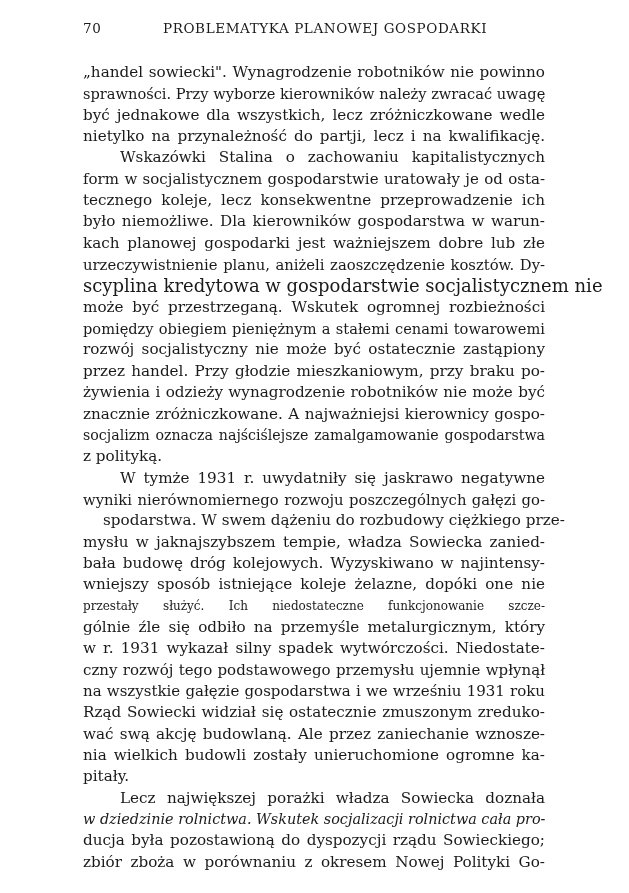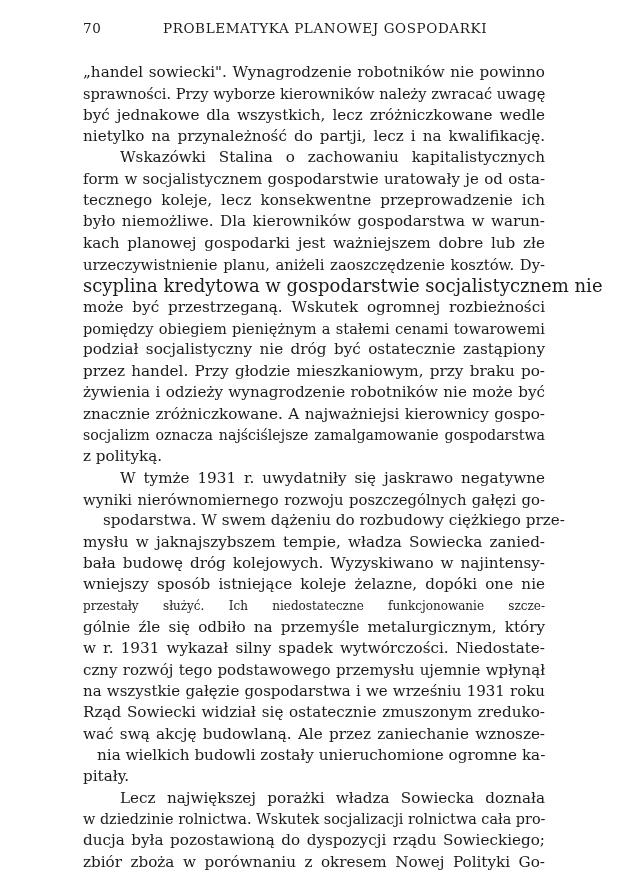--- a/index.html
+++ b/index.html
@@ -39,38 +39,38 @@
     <div class="line" style="font-size: 15.2px;">nietylko na przynależność do partji, lecz i na kwalifikację.</div>
     <div class="line indent" style="font-size: 15.2px;">Wskazówki Stalina o zachowaniu kapitalistycznych</div>
     <div class="line" style="font-size: 15px;">form w socjalistycznem gospodarstwie uratowały je od osta-</div>
     <div class="line" style="font-size: 15.2px;">tecznego koleje, lecz konsekwentne przeprowadzenie ich</div>
     <div class="line" style="font-size: 15.2px;">było niemożliwe. Dla kierowników gospodarstwa w warun-</div>
     <div class="line" style="font-size: 15.2px;">kach planowej gospodarki jest ważniejszem dobre lub złe</div>
     <div class="line" style="font-size: 14.8px;">urzeczywistnienie planu, aniżeli zaoszczędzenie kosztów. Dy-</div>
     <div class="line" style="font-size: 18px;">scyplina kredytowa w gospodarstwie socjalistycznem nie</div>
     <div class="line" style="font-size: 15.2px;">może być przestrzeganą. Wskutek ogromnej rozbieżności</div>
     <div class="line" style="font-size: 14.6px;">pomiędzy obiegiem pieniężnym a stałemi cenami towarowemi</div>
-    <div class="line" style="font-size: 15.2px;">podział socjalistyczny nie dróg być ostatecznie zastąpiony</div>
+    <div class="line" style="font-size: 15.2px;">rozwój socjalistyczny nie może być ostatecznie zastąpiony</div>
     <div class="line" style="font-size: 15.2px;">przez handel. Przy głodzie mieszkaniowym, przy braku po-</div>
     <div class="line" style="font-size: 15.2px;">żywienia i odzieży wynagrodzenie robotników nie może być</div>
     <div class="line" style="font-size: 15.2px;">znacznie zróżniczkowane. A najważniejsi kierownicy gospo-</div>
     <div class="line" style="font-size: 14.2px;">socjalizm oznacza najściślejsze zamalgamowanie gospodarstwa</div>
     <div class="line last" style="font-size: 15.2px;">z polityką.</div>
     <div class="line indent" style="font-size: 15.2px;">W tymże 1931 r. uwydatniły się jaskrawo negatywne</div>
     <div class="line" style="font-size: 14.8px;">wyniki nierównomiernego rozwoju poszczególnych gałęzi go-</div>
     <div class="line" style="font-size: 15.2px; margin-left: 20px;">spodarstwa. W swem dążeniu do rozbudowy ciężkiego prze-</div>
     <div class="line" style="font-size: 15.2px;">mysłu w jaknajszybszem tempie, władza Sowiecka zanied-</div>
     <div class="line" style="font-size: 15.2px;">bała budowę dróg kolejowych. Wyzyskiwano w najintensy-</div>
     <div class="line" style="font-size: 15.2px;">wniejszy sposób istniejące koleje żelazne, dopóki one nie</div>
     <div class="line" style="font-size: 12px;">przestały służyć. Ich niedostateczne funkcjonowanie szcze-</div>
     <div class="line" style="font-size: 15.2px;">gólnie źle się odbiło na przemyśle metalurgicznym, który</div>
     <div class="line" style="font-size: 15.2px;">w r. 1931 wykazał silny spadek wytwórczości. Niedostate-</div>
     <div class="line" style="font-size: 15px;">czny rozwój tego podstawowego przemysłu ujemnie wpłynął</div>
     <div class="line" style="font-size: 15px;">na wszystkie gałęzie gospodarstwa i we wrześniu 1931 roku</div>
     <div class="line" style="font-size: 15.2px;">Rząd Sowiecki widział się ostatecznie zmuszonym zreduko-</div>
     <div class="line" style="font-size: 15.2px;">wać swą akcję budowlaną. Ale przez zaniechanie wznosze-</div>
-    <div class="line" style="font-size: 15.2px; margin-left: 14px;">nia wielkich budowli zostały unieruchomione ogromne ka-</div>
+    <div class="line" style="font-size: 15.2px;">nia wielkich budowli zostały unieruchomione ogromne ka-</div>
     <div class="line last" style="font-size: 15.2px;">pitały.</div>
     <div class="line indent" style="font-size: 15.2px;">Lecz największej porażki władza Sowiecka doznała</div>
-    <div class="line" style="font-size: 14.4px;">w dziedzinie rolnictwa. Wskutek socjalizacji rolnictwa cała pro-</div>
+    <div class="line" style="font-size: 14.4px; font-style: italic;">w dziedzinie rolnictwa. Wskutek socjalizacji rolnictwa cała pro-</div>
     <div class="line" style="font-size: 15.2px;">ducja była pozostawioną do dyspozycji rządu Sowieckiego;</div>
     <div class="line" style="font-size: 15.2px;">zbiór zboża w porównaniu z okresem Nowej Polityki Go-</div>
   </div>
 
 </body></html>

